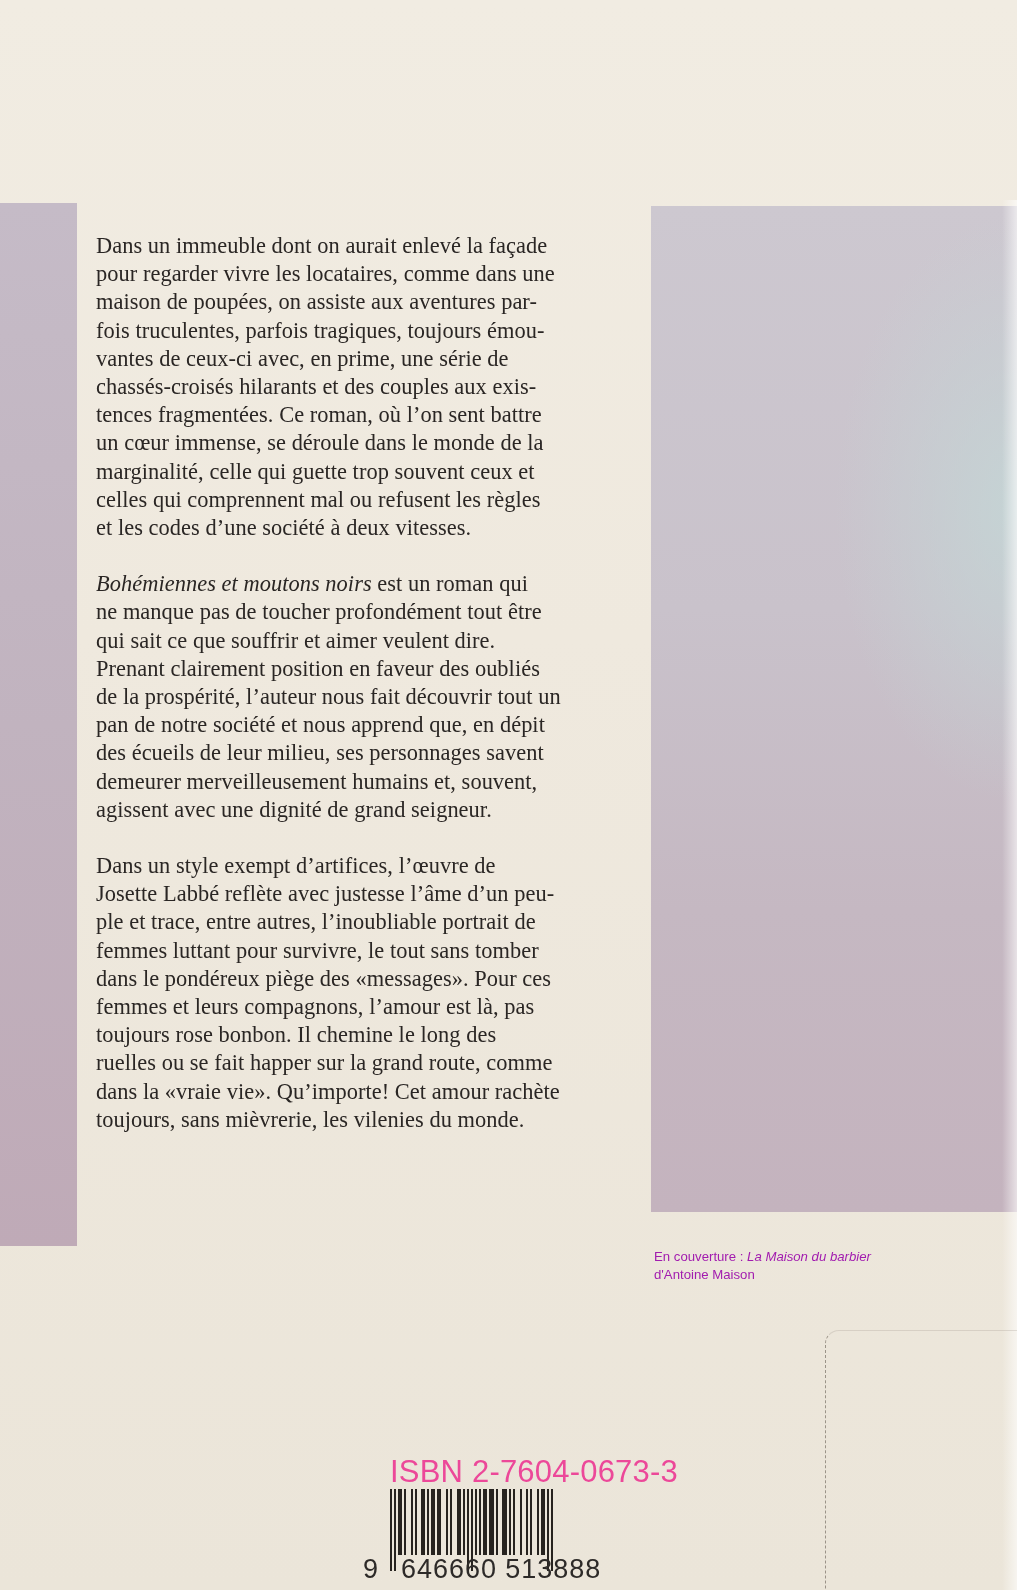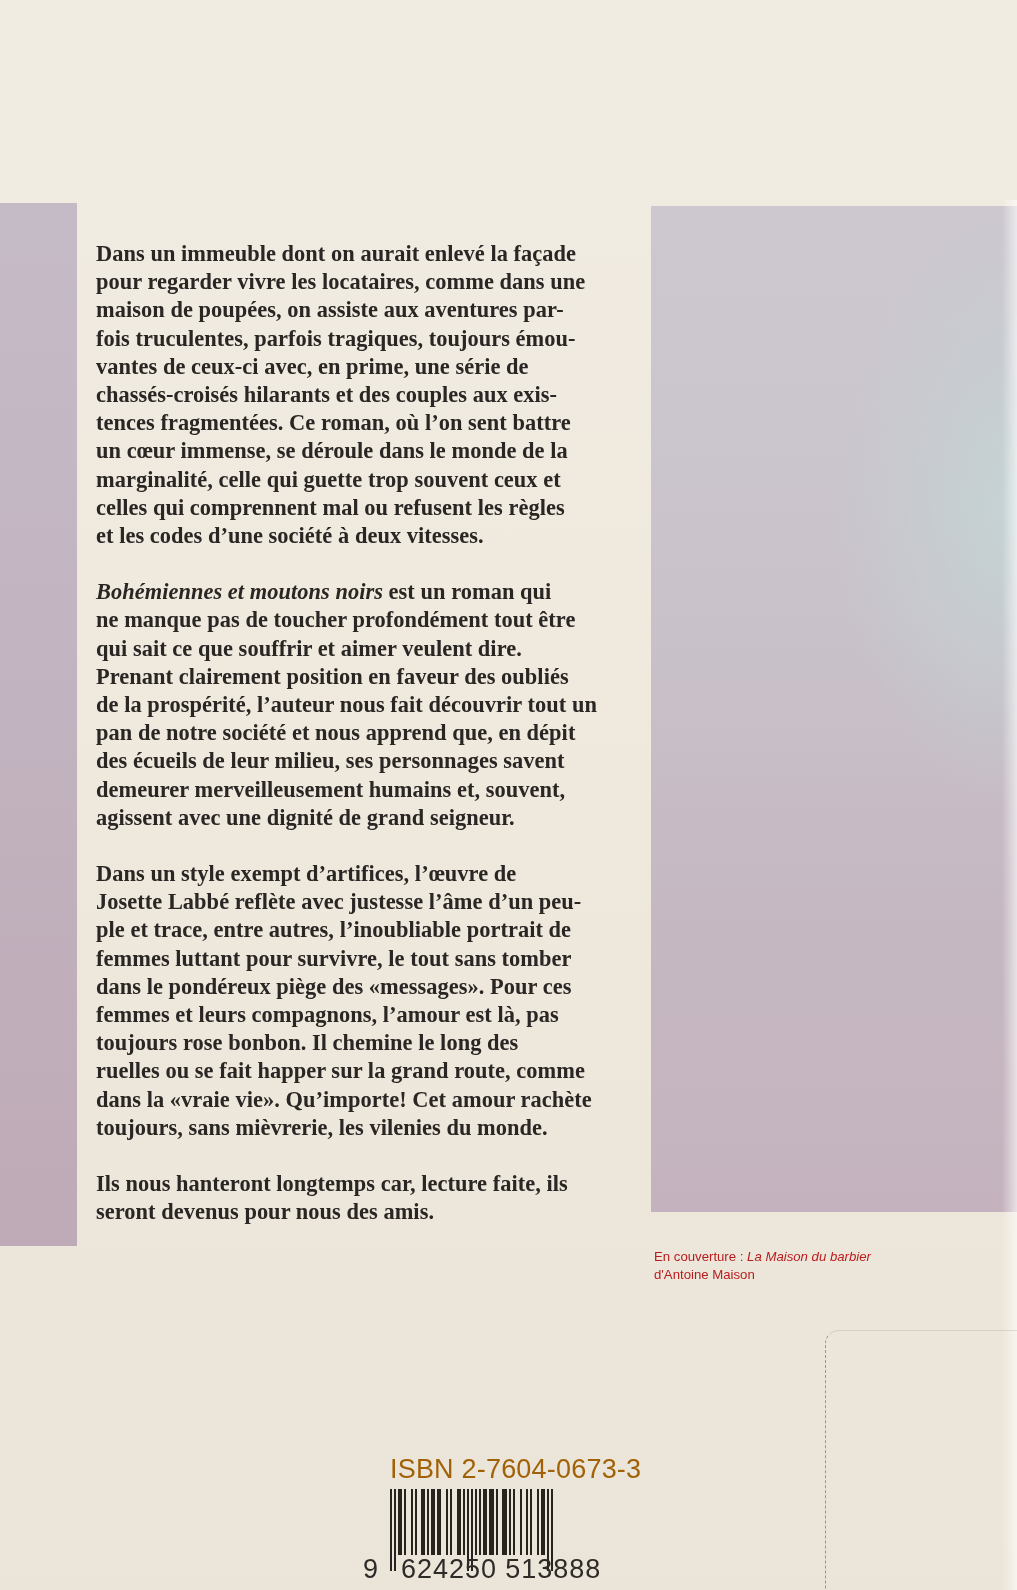--- a/index.html
+++ b/index.html
@@ -44,52 +44,51 @@
       position: absolute;
       left: 96px;
       top: 228px;
       width: 560px;
       color: #2a2624;
       font-size: 22.4px;
       line-height: 28.2px;
       letter-spacing: 0.05px;
     }
     .para {
-      margin: 12px 0 28px 0;
+      margin: 4px 0 28px 0;
       white-space: pre-line;
-      font-weight: bold;
     }
     .para .it { font-style: italic; }
     .caption {
       position: absolute;
       left: 654px;
       top: 1248px;
       font-family: "Liberation Sans", "DejaVu Sans", sans-serif;
       font-size: 13.2px;
       line-height: 18px;
-      color: #b91c1c;
+      color: #a21caf;
     }
     .caption .it { font-style: italic; }
     .cutout {
       position: absolute;
       left: 825px;
       top: 1330px;
       width: 200px;
       height: 270px;
       border-left: 1.5px dashed rgba(90,80,70,0.55);
       border-top: 1px solid rgba(150,140,130,0.25);
       border-top-left-radius: 14px;
     }
     .isbn {
       position: absolute;
       left: 390px;
       top: 1454px;
       font-family: "Liberation Sans", "DejaVu Sans", sans-serif;
-      font-size: 27px;
-      color: #a16207;
+      font-size: 31px;
+      color: #ec4899;
       letter-spacing: 0.2px;
     }
     .barcode {
       position: absolute;
       left: 390px;
       top: 1489px;
       width: 236px;
       height: 80px;
       display: flex;
       align-items: flex-start;
@@ -145,22 +144,20 @@
   <p class="para">Dans un style exempt d’artifices, l’œuvre de
 Josette Labbé reflète avec justesse l’âme d’un peu-
 ple et trace, entre autres, l’inoubliable portrait de
 femmes luttant pour survivre, le tout sans tomber
 dans le pondéreux piège des «messages». Pour ces
 femmes et leurs compagnons, l’amour est là, pas
 toujours rose bonbon. Il chemine le long des
 ruelles ou se fait happer sur la grand route, comme
 dans la «vraie vie». Qu’importe! Cet amour rachète
 toujours, sans mièvrerie, les vilenies du monde.</p>
-  <p class="para">Ils nous hanteront longtemps car, lecture faite, ils
-seront devenus pour nous des amis.</p>
 </div>
 
 <div class="caption">
   <div><span>En couverture : </span><span class="it">La Maison du barbier</span></div>
   <div>d'Antoine Maison</div>
 </div>
 
 <div class="cutout"></div>
 
 <div class="isbn">ISBN 2-7604-0673-3</div>
@@ -193,14 +190,14 @@
   <span style="width:2px;margin-right:4px"></span>
     <span style="width:2px"></span>
     <span style="width:2px;margin-right:5px"></span>
     <span style="width:2px"></span>
     <span style="width:4px"></span>
   <span class="guard" style="width:2px"></span>
     <span class="guard" style="width:2px"></span>
 </div>
 
 <div class="barcode-digits">
-  <span class="first">9</span><span>624250</span><span class="gap"></span><span>513888</span>
+  <span class="first">9</span><span>646660</span><span class="gap"></span><span>513888</span>
 </div>
 
 </body></html>

